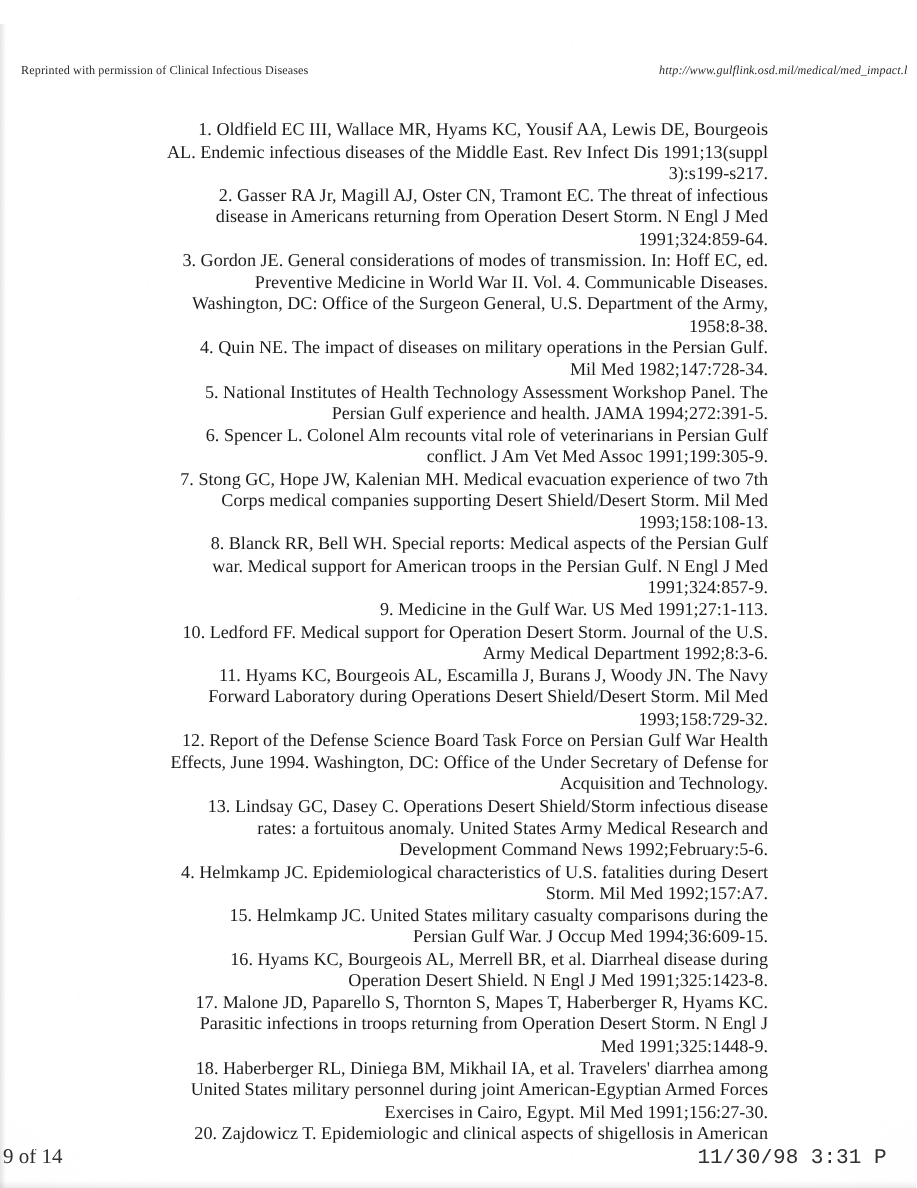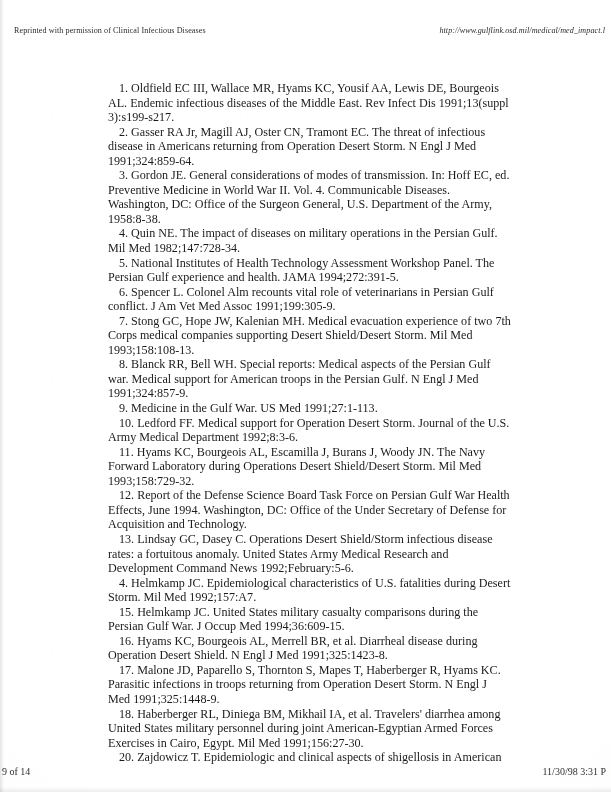--- a/index.html
+++ b/index.html
@@ -15,20 +15,21 @@
     color: #1b1b1b;
     overflow: hidden;
   }
 
   
   #page {
     position: absolute;
     inset: 0;
     background:
       radial-gradient(125% 105% at 50% 45%, #ffffff 58%, #fbfbfa 80%, #f4f4f2 100%);
+    margin-top: 16px;
   }
 
   
   #grain {
     position: absolute;
     inset: 0;
     pointer-events: none;
     opacity: .55;
     background-image:
       radial-gradient(circle at 11% 23%, rgba(0,0,0,.05) .6px, transparent .7px),
@@ -77,56 +78,57 @@
     right: 0;
     top: 0;
     
     overflow: hidden;
     font-style: italic;
   }
 
   
   #refs {
     position: absolute;
-    top: 81px;
+    top: 63px;
     left: 108px;
     width: 404px;
     font-size: 12.1px;
     line-height: 14.55px;
-    text-align: left;
+    text-align: right;
   }
   .ref {
     margin: 0;
     text-indent: 11px;
     hyphens: none;
   }
 
   
   .footer {
     position: absolute;
     bottom: 14px;
     left: 2px;
     right: 4px;
     height: 12px;
-    font-size: 10px;
+    font-size: 14px;
     line-height: 12px;
     color: #2f2f2f;
     white-space: nowrap;
   }
   .footer .ft-left {
     position: absolute;
     left: 0;
     top: 0;
     overflow: hidden;
   }
   .footer .ft-right {
     position: absolute;
-    right: 1px;
+    right: 16px;
     top: 0;
     overflow: hidden;
+    font-family: Liberation Mono, monospace;
   }
 </style>
 </head>
 <body>
 
 <div id="page">
 
   <div id="grain"></div>
   <div id="edge-left"></div>
   <div id="edge-bottom"></div>

